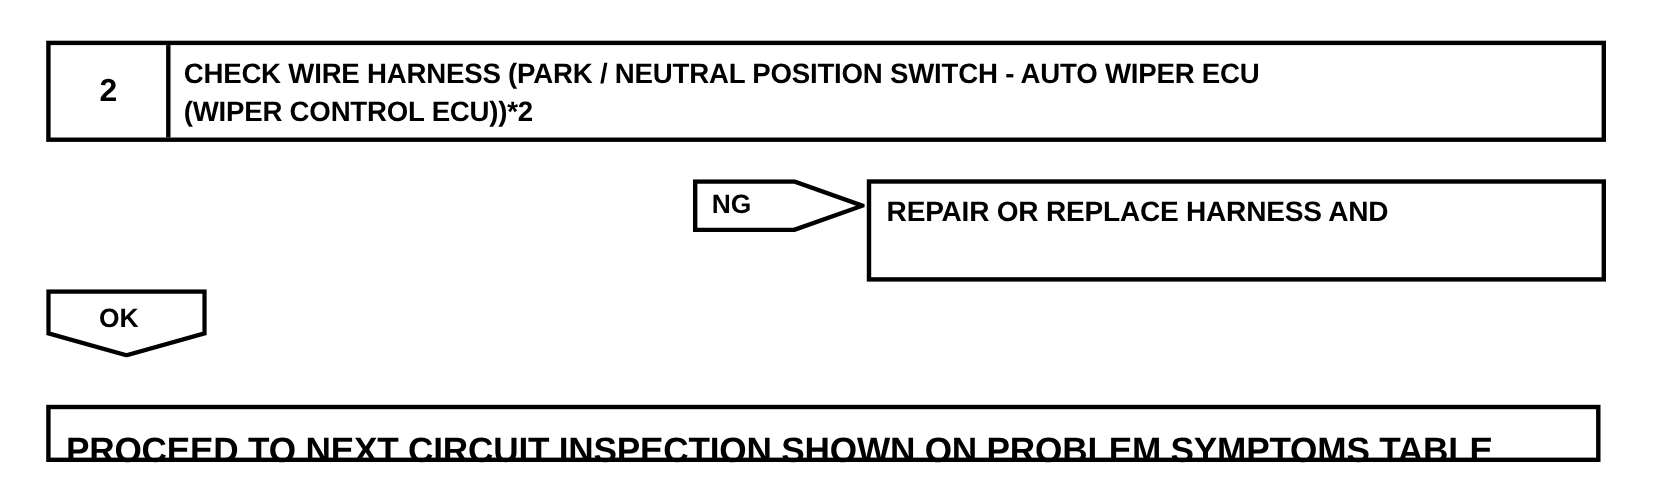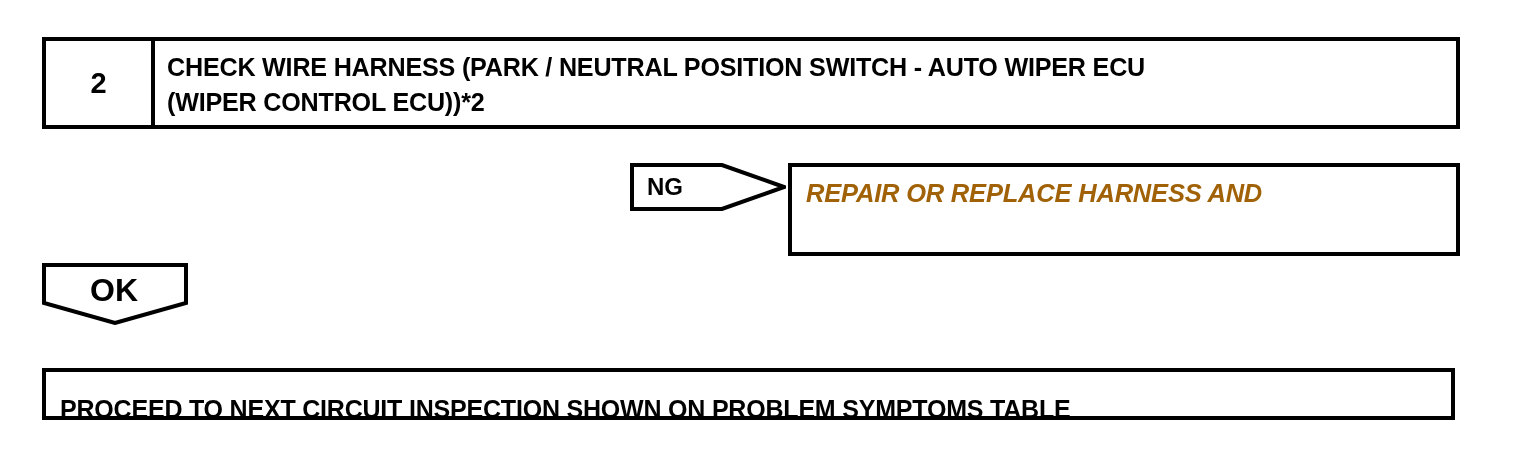--- a/index.html
+++ b/index.html
@@ -93,64 +93,63 @@
     left: 788px;
     top: 163px;
     width: 672px;
     height: 93px;
     padding: 9px 0 0 14px;
     box-sizing: border-box;
   }
   .repair-line {
     font-size: 25.5px;
     font-weight: bold;
-    color: #a16207;
+    color: #000000;
     line-height: 35px;
     white-space: nowrap;
     letter-spacing: -0.2px;
-    font-style: italic;
   }
 
   
   #ok-arrow {
     position: absolute;
     left: 42px;
     top: 263px;
     width: 146px;
     height: 62px;
   }
   #ok-arrow svg {
     display: block;
     width: 146px;
     height: 62px;
   }
   #ok-arrow .ok-label {
     position: absolute;
     left: 48px;
     top: 12px;
-    font-size: 32px;
+    font-size: 24px;
     font-weight: bold;
     color: #000000;
     line-height: 30px;
     letter-spacing: 0px;
   }
 
   
   #proceed-box {
     left: 42px;
     top: 368px;
     width: 1413px;
     height: 52px;
     display: flex;
     align-items: center;
     padding-left: 14px;
     box-sizing: border-box;
   }
   .proceed-line {
-    font-size: 25px;
+    font-size: 32px;
     font-weight: bold;
     color: #000000;
     line-height: 30px;
     white-space: nowrap;
     letter-spacing: -0.2px;
     margin-top: 29px;
   }
 </style>
 </head>
 <body>

